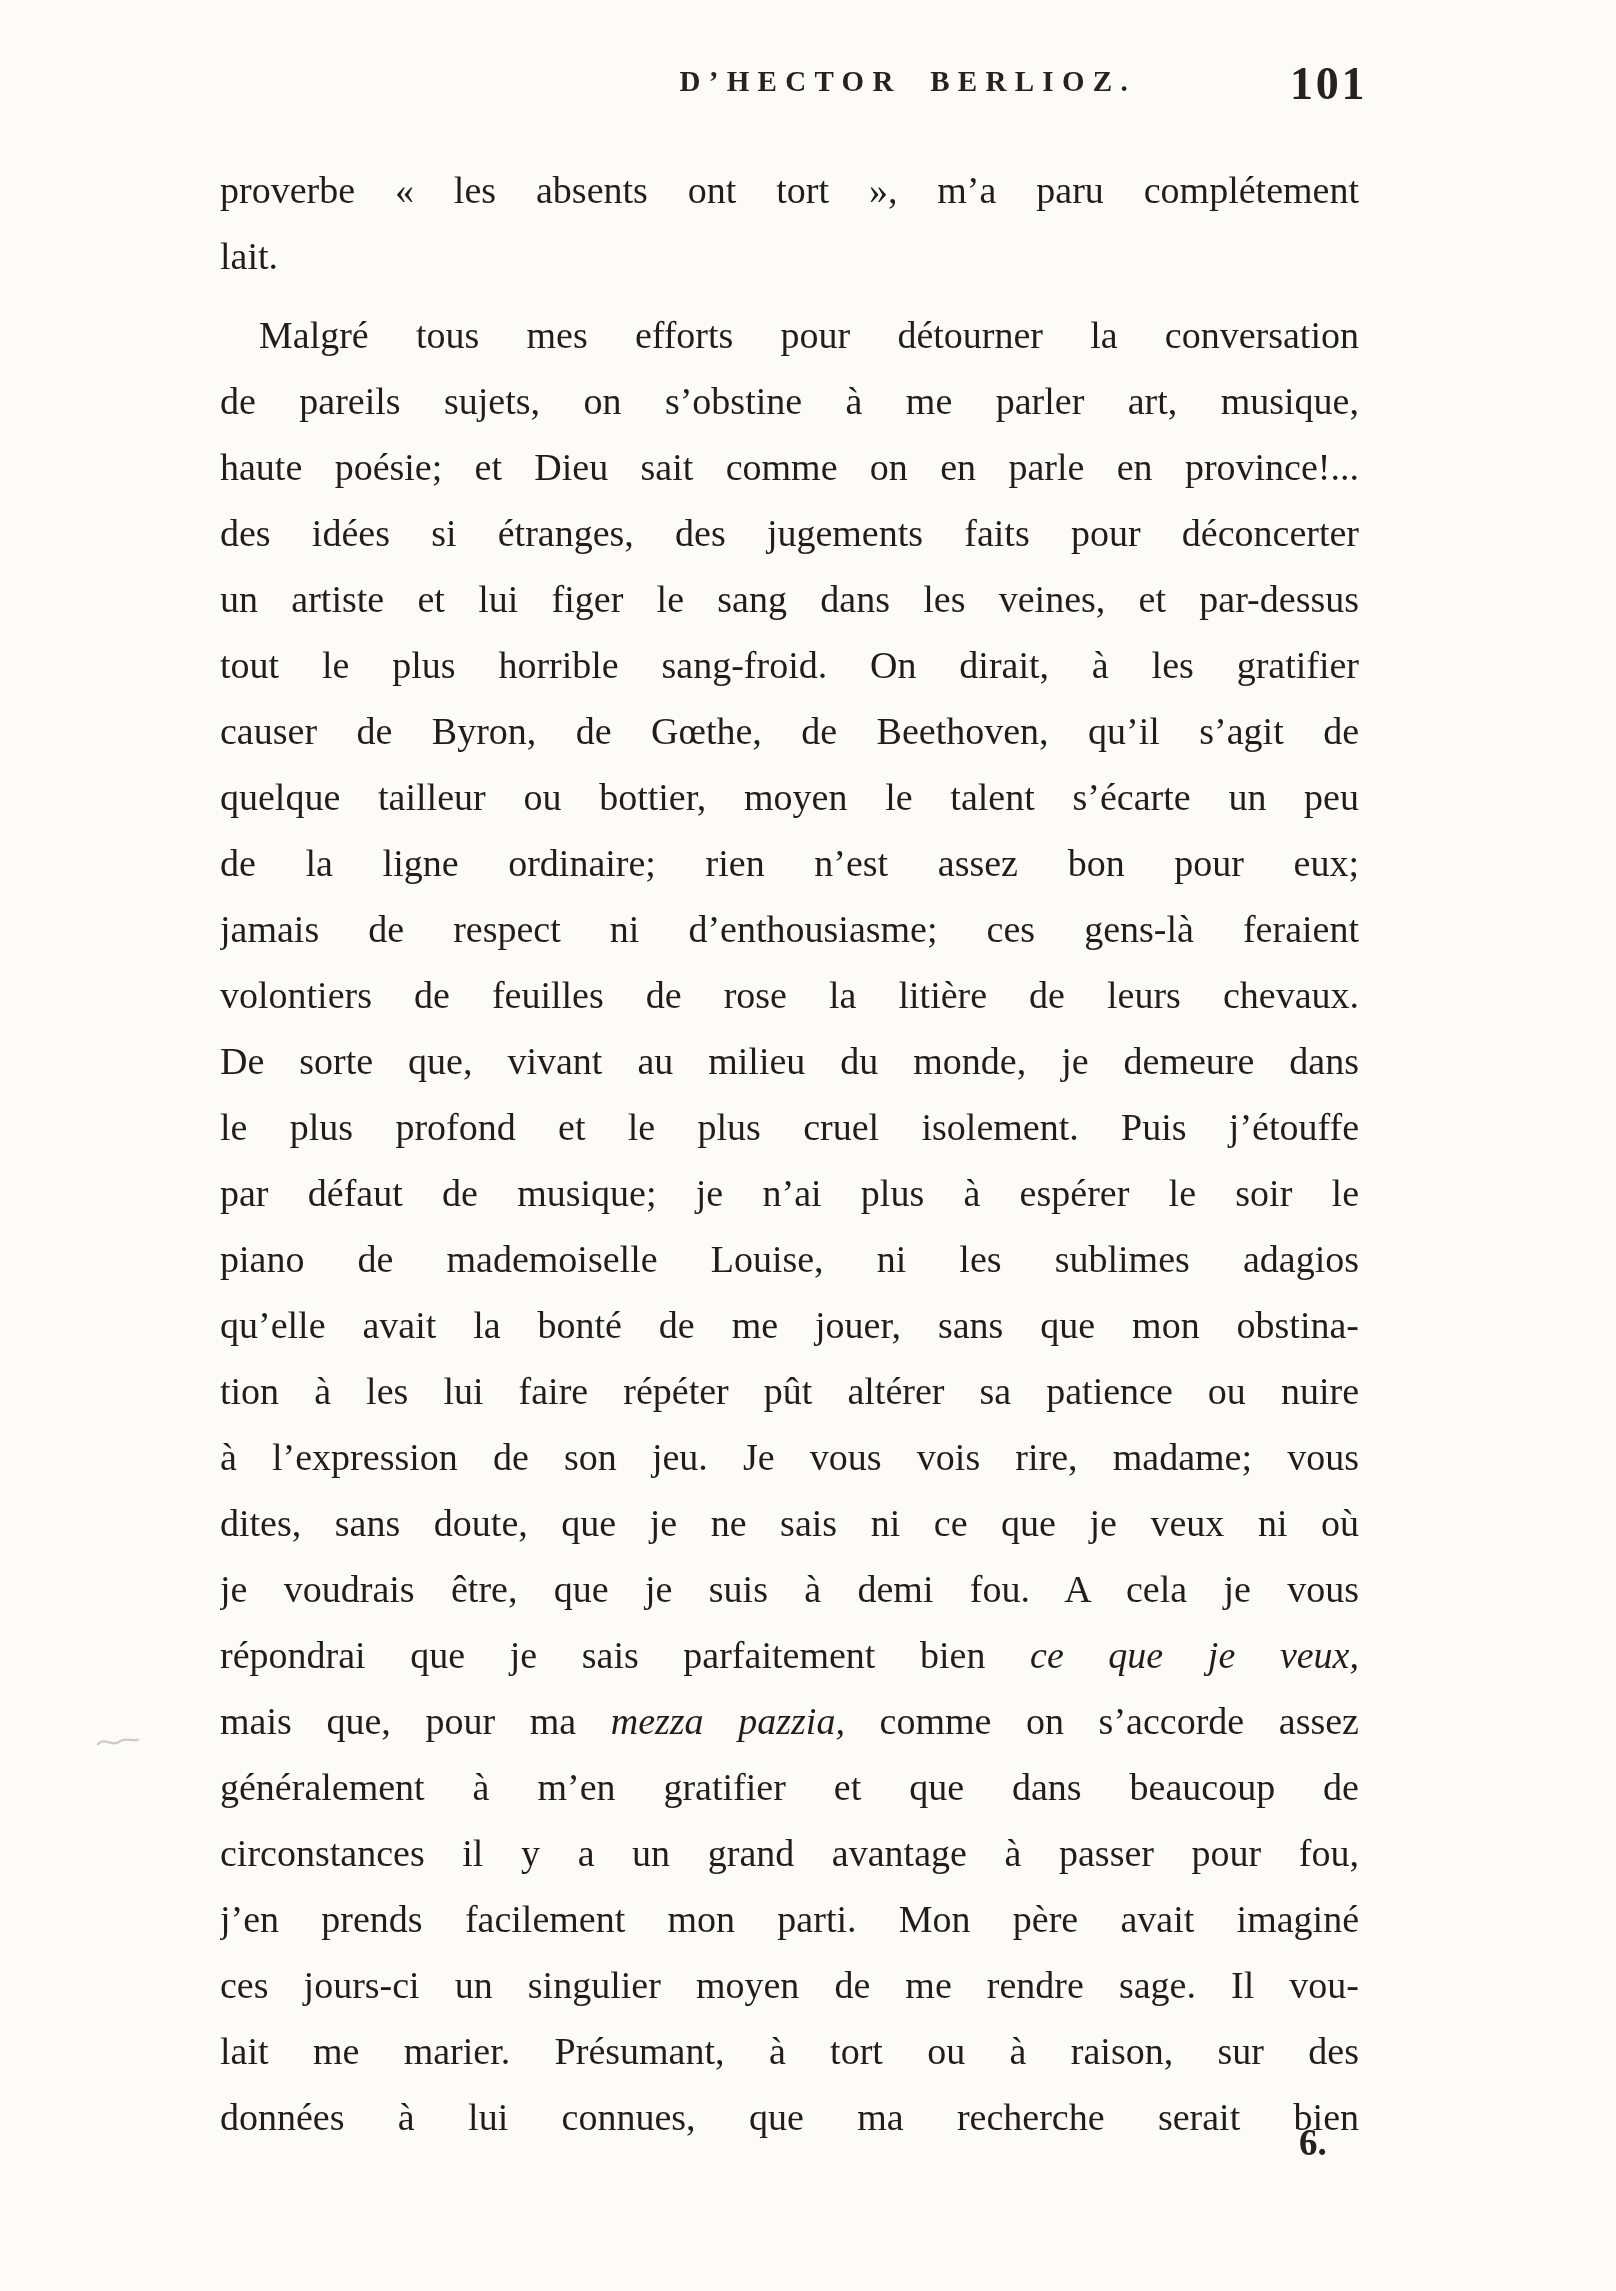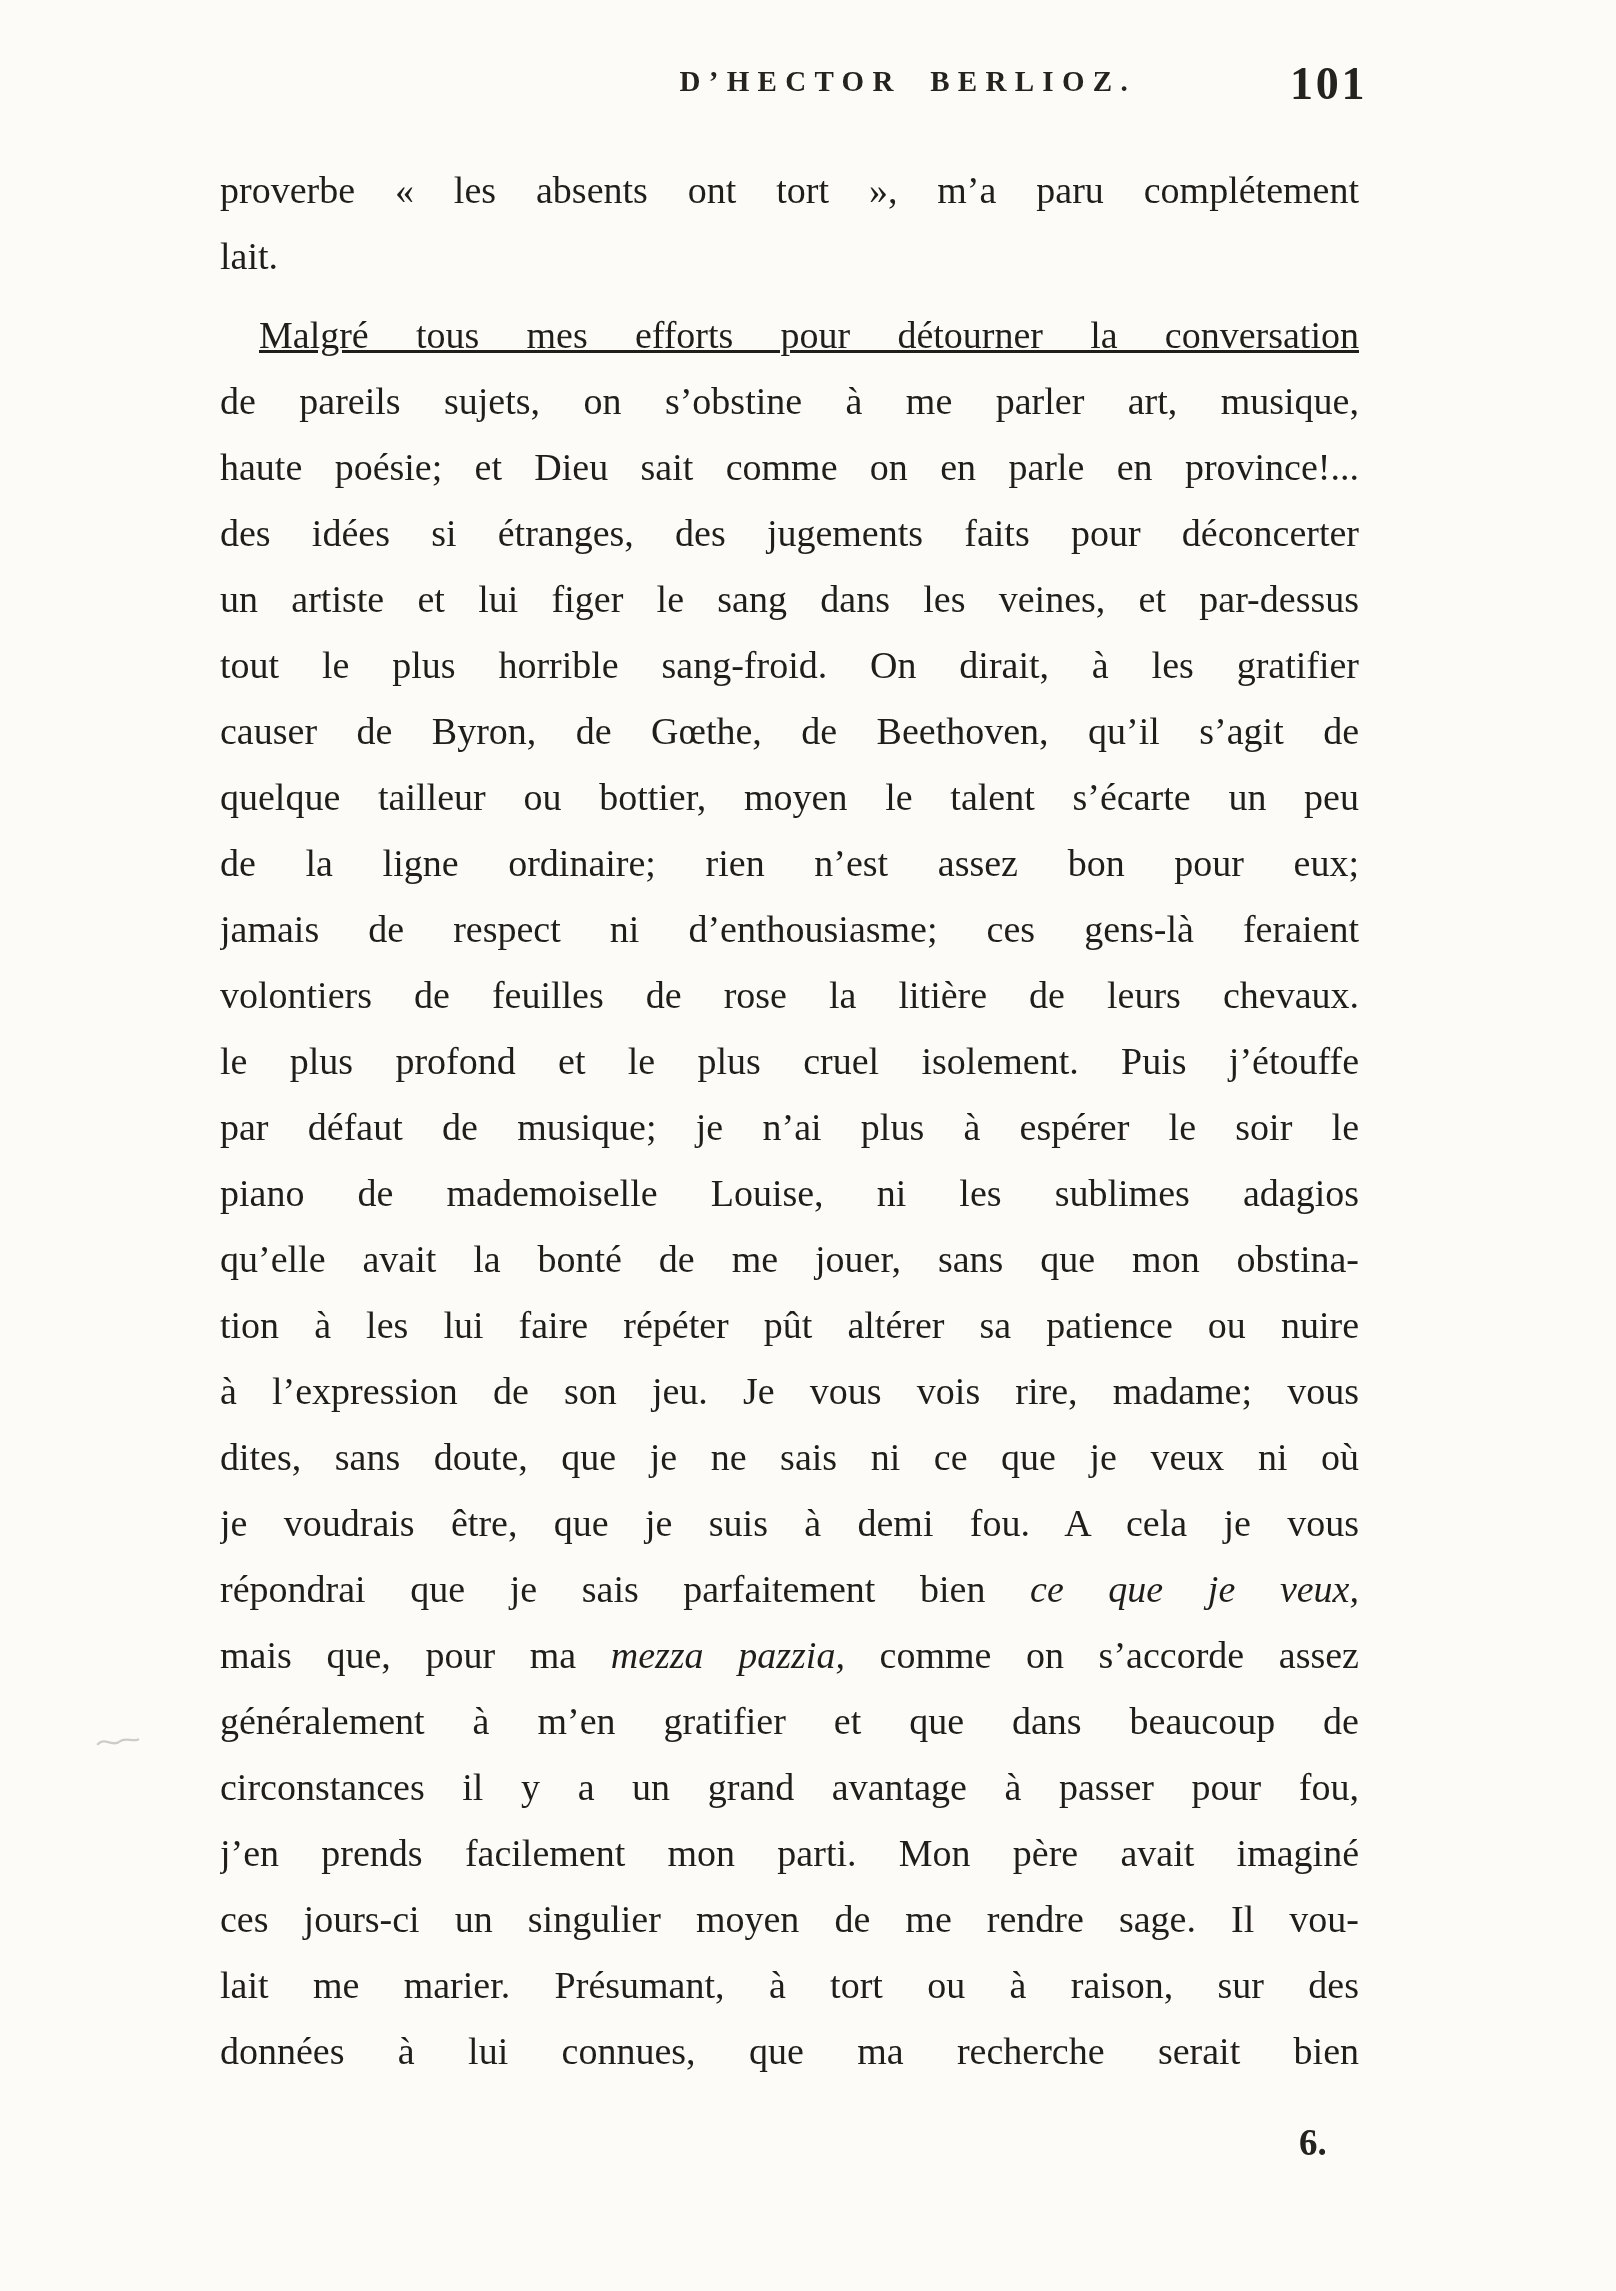--- a/index.html
+++ b/index.html
@@ -45,21 +45,21 @@
   .paragraph { margin: 13px; }
   .line {
     text-align: justify;
     text-align-last: justify;
     text-justify: inter-word;
     height: 66px;
     overflow: hidden;
     white-space: normal;
   }
   .line.no-just { text-align-last: left; }
-  .line.indent { text-indent: 39px; text-decoration: underline; }
+  .line.indent { text-indent: 39px; }
   .line em { font-style: italic; }
   .footer-mark {
     position: absolute;
     top: 2121px;
     left: 1299px;
     font-size: 37px;
     font-weight: 700;
     color: #26221d;
   }
   .scan-artifact {
@@ -89,20 +89,21 @@
         <div class="line"><span>de pareils sujets, on s’obstine à me parler art, musique,</span></div>
         <div class="line"><span>haute poésie; et Dieu sait comme on en parle en province!...</span></div>
         <div class="line"><span>des idées si étranges, des jugements faits pour déconcerter</span></div>
         <div class="line"><span>un artiste et lui figer le sang dans les veines, et par-dessus</span></div>
         <div class="line"><span>tout le plus horrible sang-froid. On dirait, à les gratifier</span></div>
         <div class="line"><span>causer de Byron, de Gœthe, de Beethoven, qu’il s’agit de</span></div>
         <div class="line"><span>quelque tailleur ou bottier, moyen le talent s’écarte un peu</span></div>
         <div class="line"><span>de la ligne ordinaire; rien n’est assez bon pour eux;</span></div>
         <div class="line"><span>jamais de respect ni d’enthousiasme; ces gens-là feraient</span></div>
         <div class="line"><span>volontiers de feuilles de rose la litière de leurs chevaux.</span></div>
+        <div class="line"><span>De sorte que, vivant au milieu du monde, je demeure dans</span></div>
         <div class="line"><span>le plus profond et le plus cruel isolement. Puis j’étouffe</span></div>
         <div class="line"><span>par défaut de musique; je n’ai plus à espérer le soir le</span></div>
         <div class="line"><span>piano de mademoiselle Louise, ni les sublimes adagios</span></div>
         <div class="line"><span>qu’elle avait la bonté de me jouer, sans que mon obstina-</span></div>
         <div class="line"><span>tion à les lui faire répéter pût altérer sa patience ou nuire</span></div>
         <div class="line"><span>à l’expression de son jeu. Je vous vois rire, madame; vous</span></div>
         <div class="line"><span>dites, sans doute, que je ne sais ni ce que je veux ni où</span></div>
         <div class="line"><span>je voudrais être, que je suis à demi fou. A cela je vous</span></div>
         <div class="line"><span>répondrai que je sais parfaitement bien </span><em>ce que je veux,</em></div>
         <div class="line"><span>mais que, pour ma </span><em>mezza pazzia,</em><span> comme on s’accorde assez</span></div>

